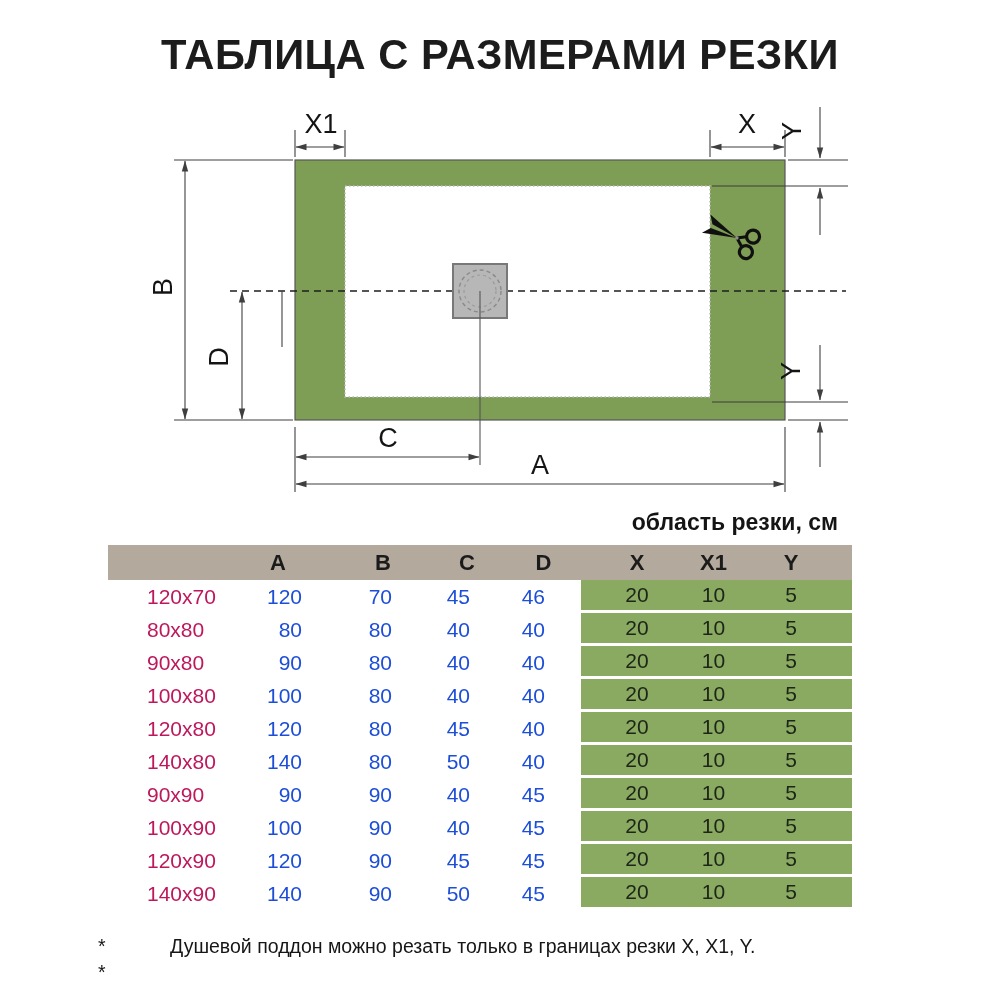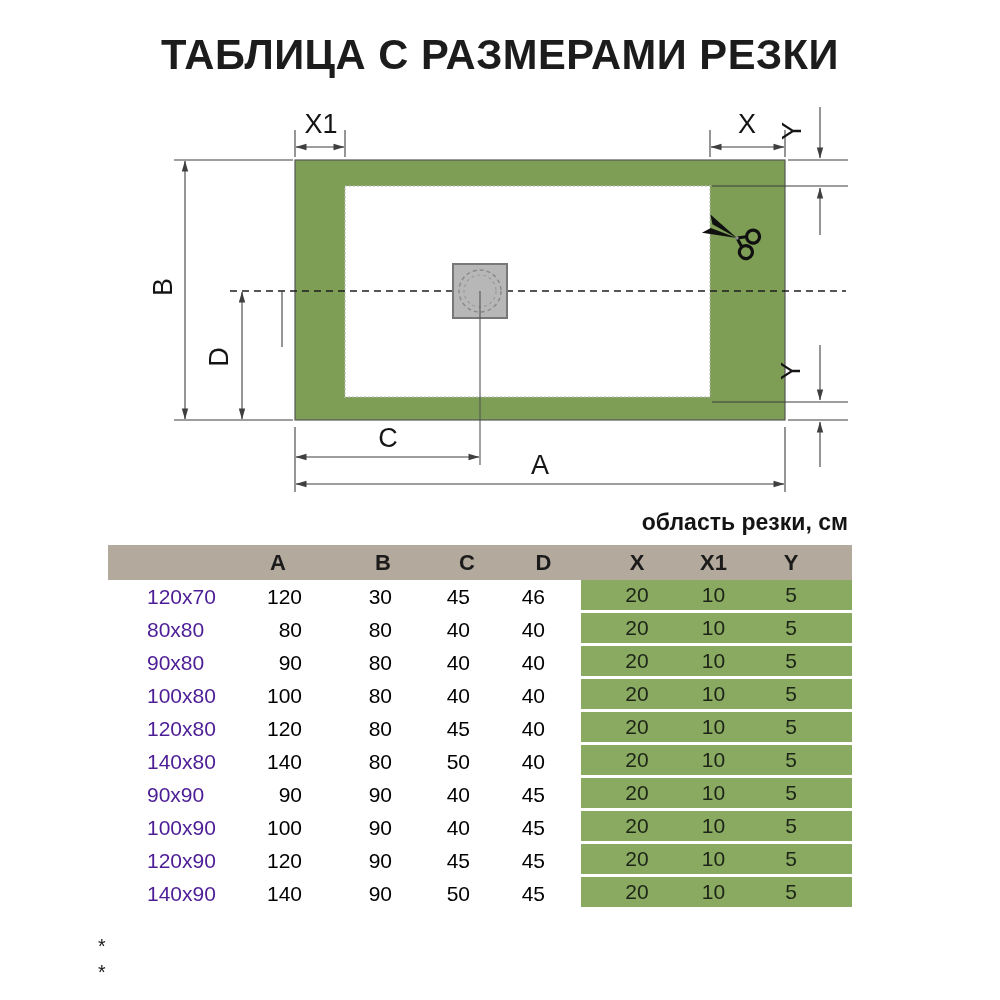--- a/index.html
+++ b/index.html
@@ -8,36 +8,36 @@
     font-family:"Liberation Sans", sans-serif;color:#111;overflow:hidden;
   }
   .page-title{
     position:absolute;top:30px;left:0;width:1000px;text-align:center;
     font-size:43px;font-weight:bold;letter-spacing:.5px;color:#1c1c1c;
     transform:scaleX(.97);transform-origin:center;
   }
   .diagram-svg{position:absolute;left:0;top:95px;}
   .dimtext{font-family:"Liberation Sans",sans-serif;font-size:27px;fill:#141414;}
   .table-subtitle{
-    position:absolute;top:509px;right:152px;font-size:23px;font-weight:bold;color:#141414;
+    position:absolute;top:509px;right:162px;font-size:23px;font-weight:bold;color:#141414;
   }
   .size-table{position:absolute;left:108px;top:545px;width:744px;font-size:21px;}
   .thead,.tr{
     display:grid;
     grid-template-columns:110px 120px 90px 78px 75px 102px 75px 94px;
     align-items:center;
   }
   .thead{height:35px;background:#b3a99c;}
   .tr{height:33px;}
   .th{font-weight:bold;font-size:22px;text-align:center;color:#1b1b1b;}
   .th.cx{padding-left:10px;}
   .th.cx1{padding-right:14px;}
   .th.cy{padding-right:28px;}
-  .td.label{padding-left:39px;color:#4c1d95;}
-  .td.num{text-align:right;padding-right:36px;color:#000000;}
+  .td.label{padding-left:39px;color:#be185d;}
+  .td.num{text-align:right;padding-right:36px;color:#1d4ed8;}
   .td.gc{
     background:#89aa60;align-self:stretch;height:30px;display:flex;
     align-items:center;justify-content:center;border-bottom:3px solid #fff;color:#1d2418;
   }
   .td.gc.x{padding-left:10px;}
   .td.gc.x1{padding-right:14px;}
   .td.gc.y{padding-right:28px;}
   .footnotes{position:absolute;left:0;top:933px;width:1000px;}
   .fn{display:flex;font-size:19.5px;line-height:26px;color:#161616;}
   .fn .star{margin-left:98px;width:72px;}
@@ -142,21 +142,21 @@
     <div class="th">C</div>
     <div class="th">D</div>
     <div class="th cx">X</div>
     <div class="th cx1">X1</div>
     <div class="th cy">Y</div>
   </div>
 
   <div class="tr">
     <div class="td label">120x70</div>
     <div class="td num">120</div>
-    <div class="td num">30</div>
+    <div class="td num">70</div>
     <div class="td num">45</div>
     <div class="td num">46</div>
     <div class="td gc x">20</div>
     <div class="td gc x1">10</div>
     <div class="td gc y">5</div>
   </div>
 
   <div class="tr">
     <div class="td label">80x80</div>
     <div class="td num">80</div>
@@ -253,17 +253,18 @@
     <div class="td num">45</div>
     <div class="td gc x">20</div>
     <div class="td gc x1">10</div>
     <div class="td gc y">5</div>
   </div>
 </div>
 
 <div class="footnotes">
   <div class="fn">
     <span class="star">*</span>
+    <span class="txt">Душевой поддон можно резать только в границах резки X, X1, Y.</span>
   </div>
   <div class="fn">
     <span class="star">*</span>
   </div>
 </div>
 
 </body></html>

